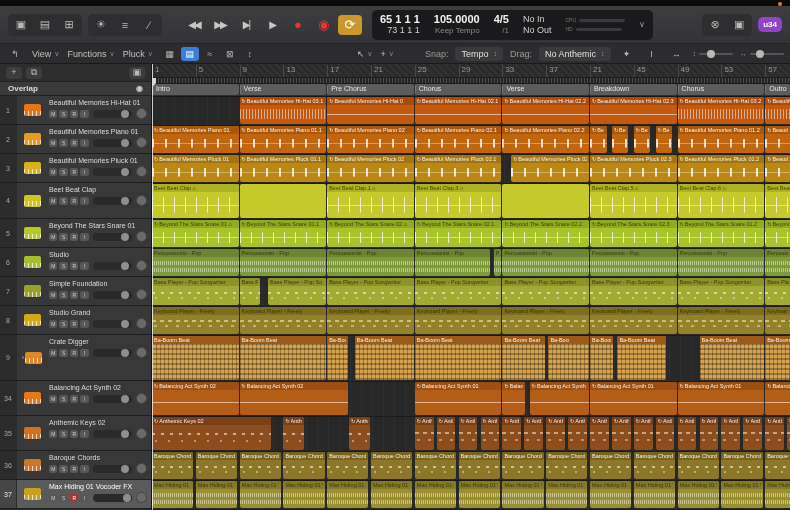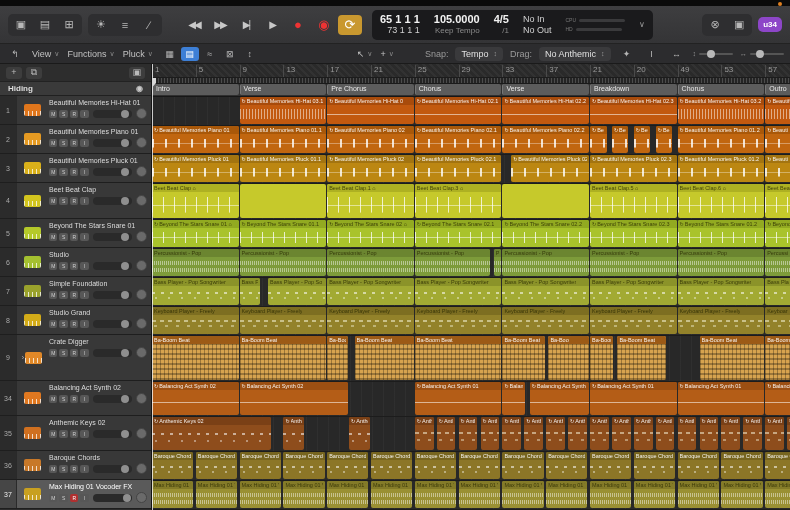--- a/index.html
+++ b/index.html
@@ -225,21 +225,21 @@
 </div>
 
 <div class="main">
   <div class="left">
     <div class="panel-top">
       <div class="pt-btn">+</div>
       <div class="pt-btn">⧉</div>
       <div class="pt-btn pt-right">▣</div>
     </div>
     <div class="marker-row">
-      <span>Hiding</span>
+      <span>Overlap</span>
       <span class="tgt">◉</span>
     </div>
     <div class="track-list" id="track-list">
         <div class="thead" style="height: 29px;">
           <div class="tnum">1</div>
           <div class="ticon-wrap">
             <div class="ticon" style="background-color:#e0761c"></div>
           </div>
           <div class="tmain">
             <div class="tname">Beautiful Memories Hi-Hat 01</div>
@@ -493,21 +493,21 @@
         <span class="rnum" style="left: 43.8px;">5</span>
         <span class="rnum" style="left: 87.6px;">9</span>
         <span class="rnum" style="left: 131.4px;">13</span>
         <span class="rnum" style="left: 175.2px;">17</span>
         <span class="rnum" style="left: 219px;">21</span>
         <span class="rnum" style="left: 262.8px;">25</span>
         <span class="rnum" style="left: 306.6px;">29</span>
         <span class="rnum" style="left: 350.4px;">33</span>
         <span class="rnum" style="left: 394.2px;">37</span>
         <span class="rnum" style="left: 438px;">21</span>
-        <span class="rnum" style="left: 481.8px;">20</span>
+        <span class="rnum" style="left: 481.8px;">45</span>
         <span class="rnum" style="left: 525.6px;">49</span>
         <span class="rnum" style="left: 569.4px;">53</span>
         <span class="rnum" style="left: 613.2px;">57</span>
       </div>
     <div class="ruler-ticks"></div>
     <div class="marker-lane" id="marker-lane">
         <div class="mseg" style="left: 0px; width: 86.6px;">Intro</div>
         <div class="mseg" style="left: 87.6px; width: 86.6px;">Verse</div>
         <div class="mseg" style="left: 175.2px; width: 86.6px;">Pre Chorus</div>
         <div class="mseg" style="left: 262.8px; width: 86.6px;">Chorus</div>

